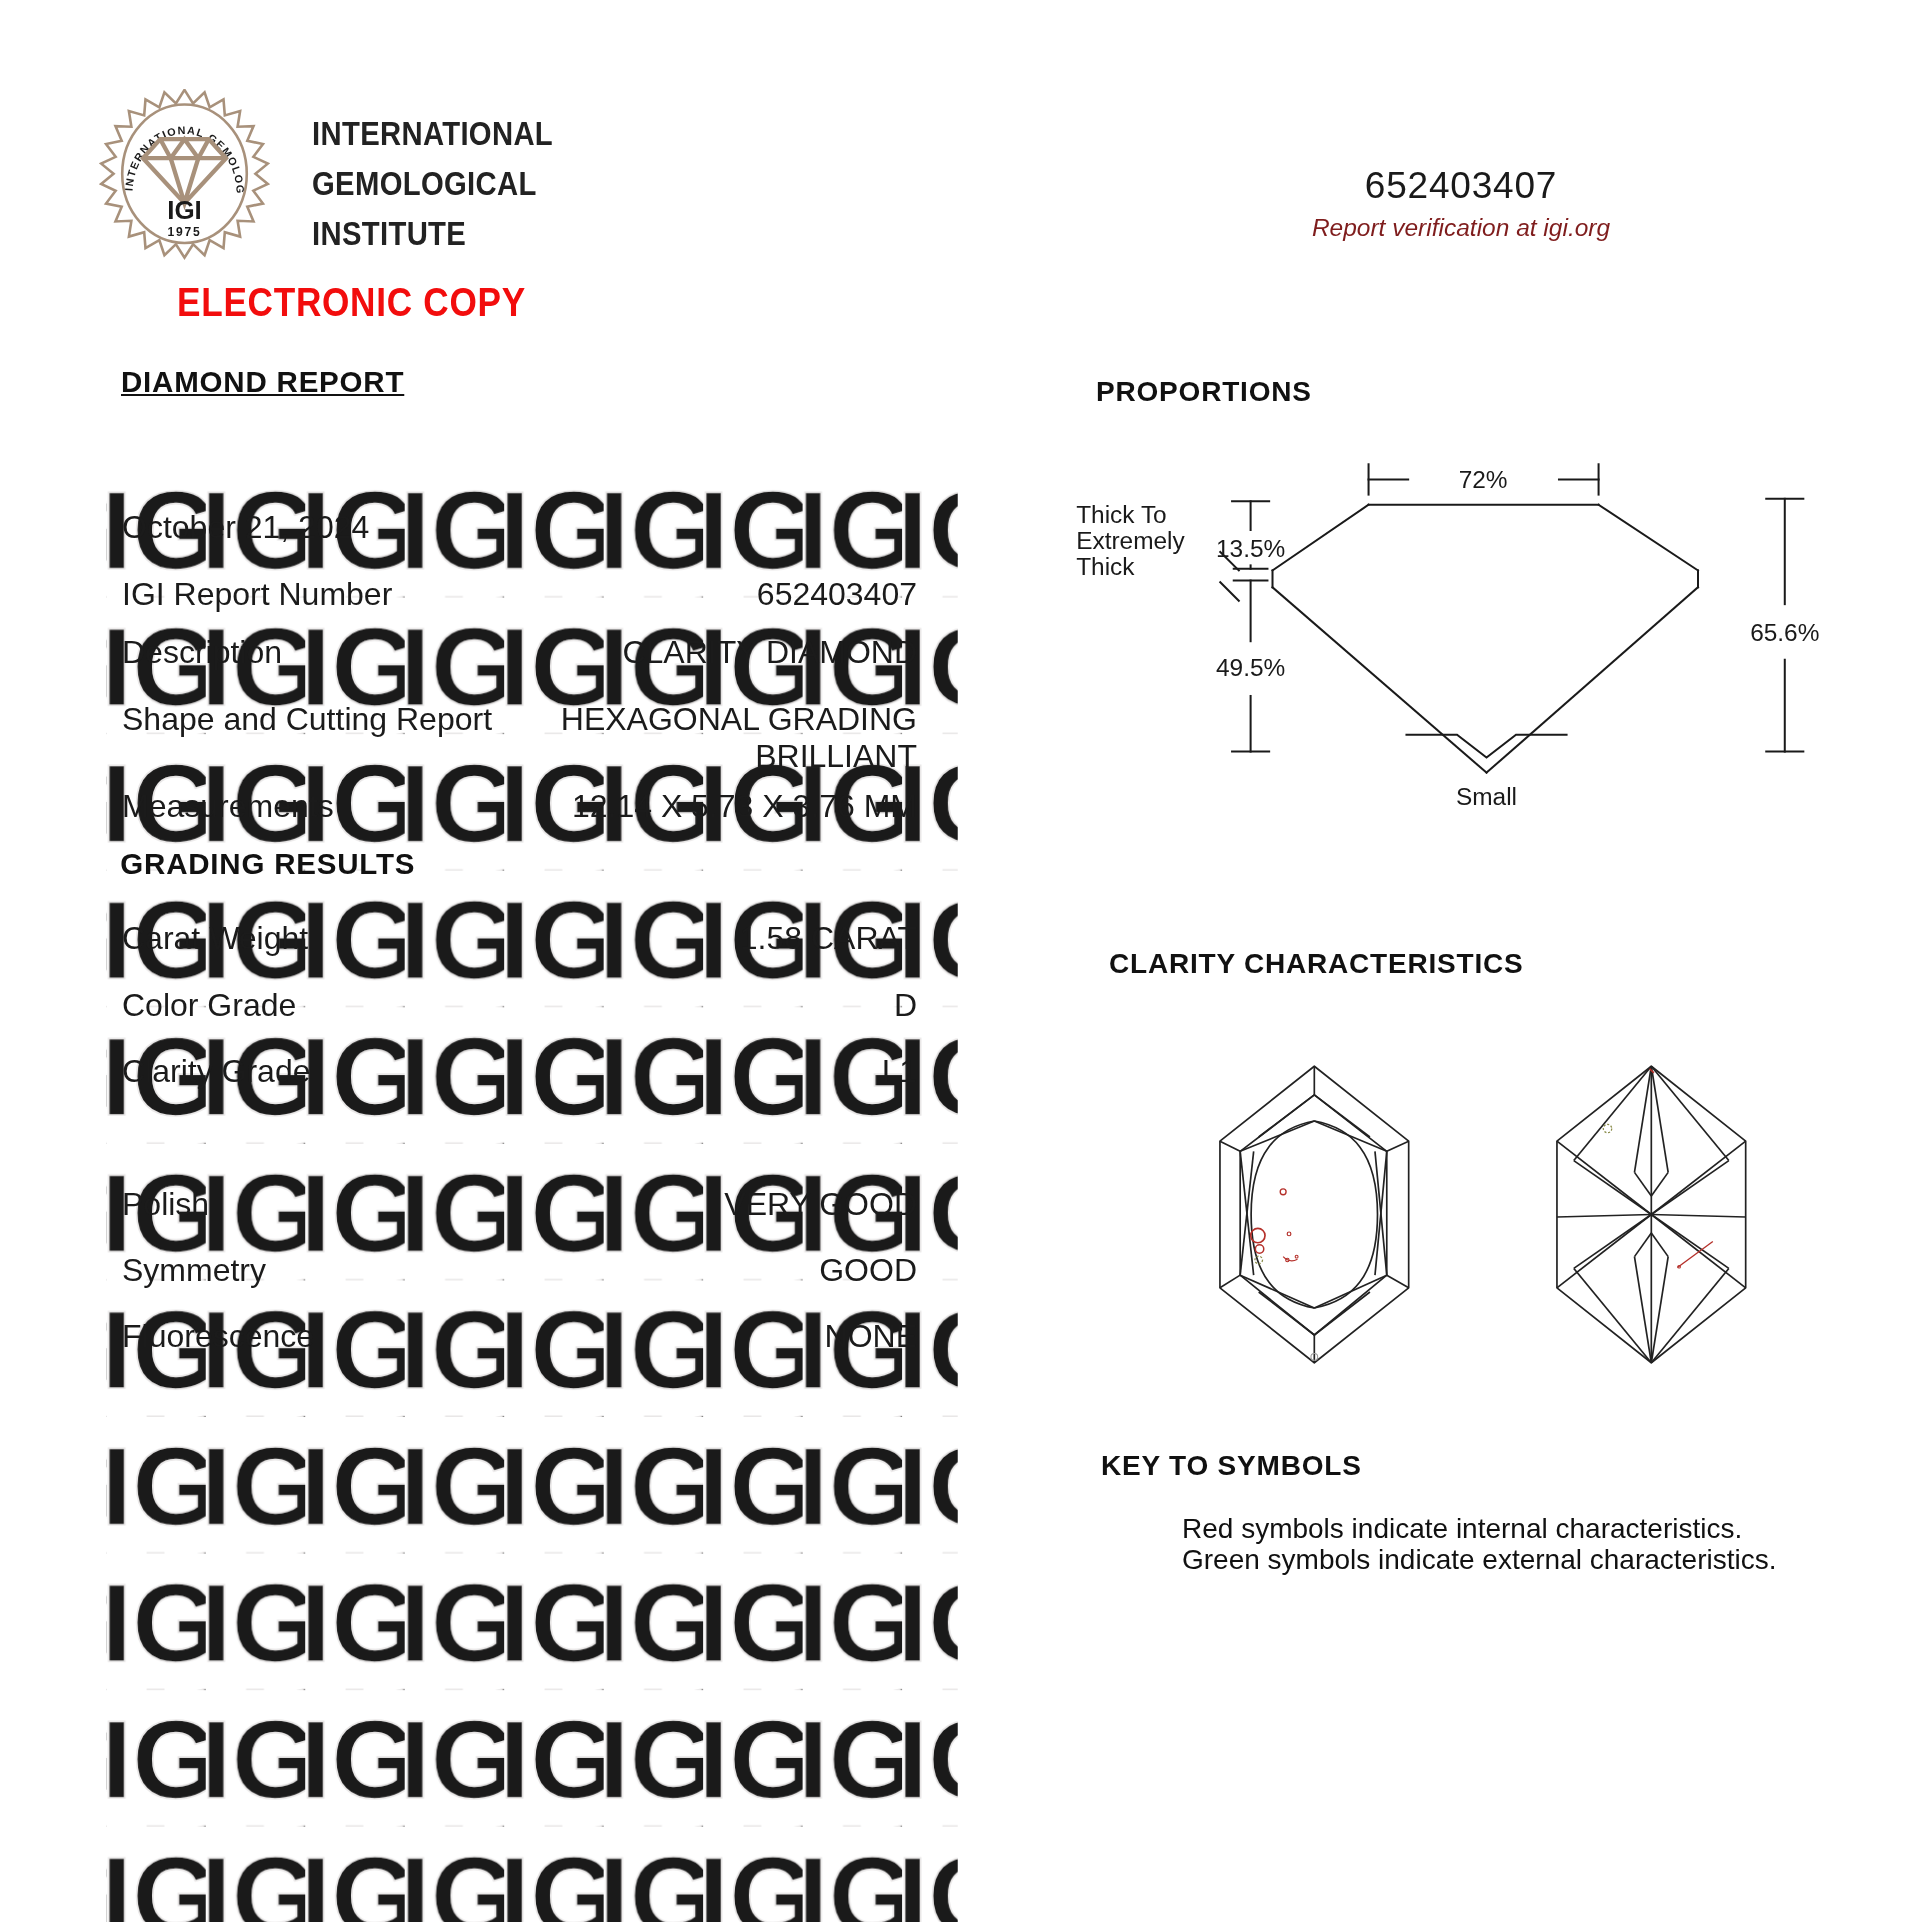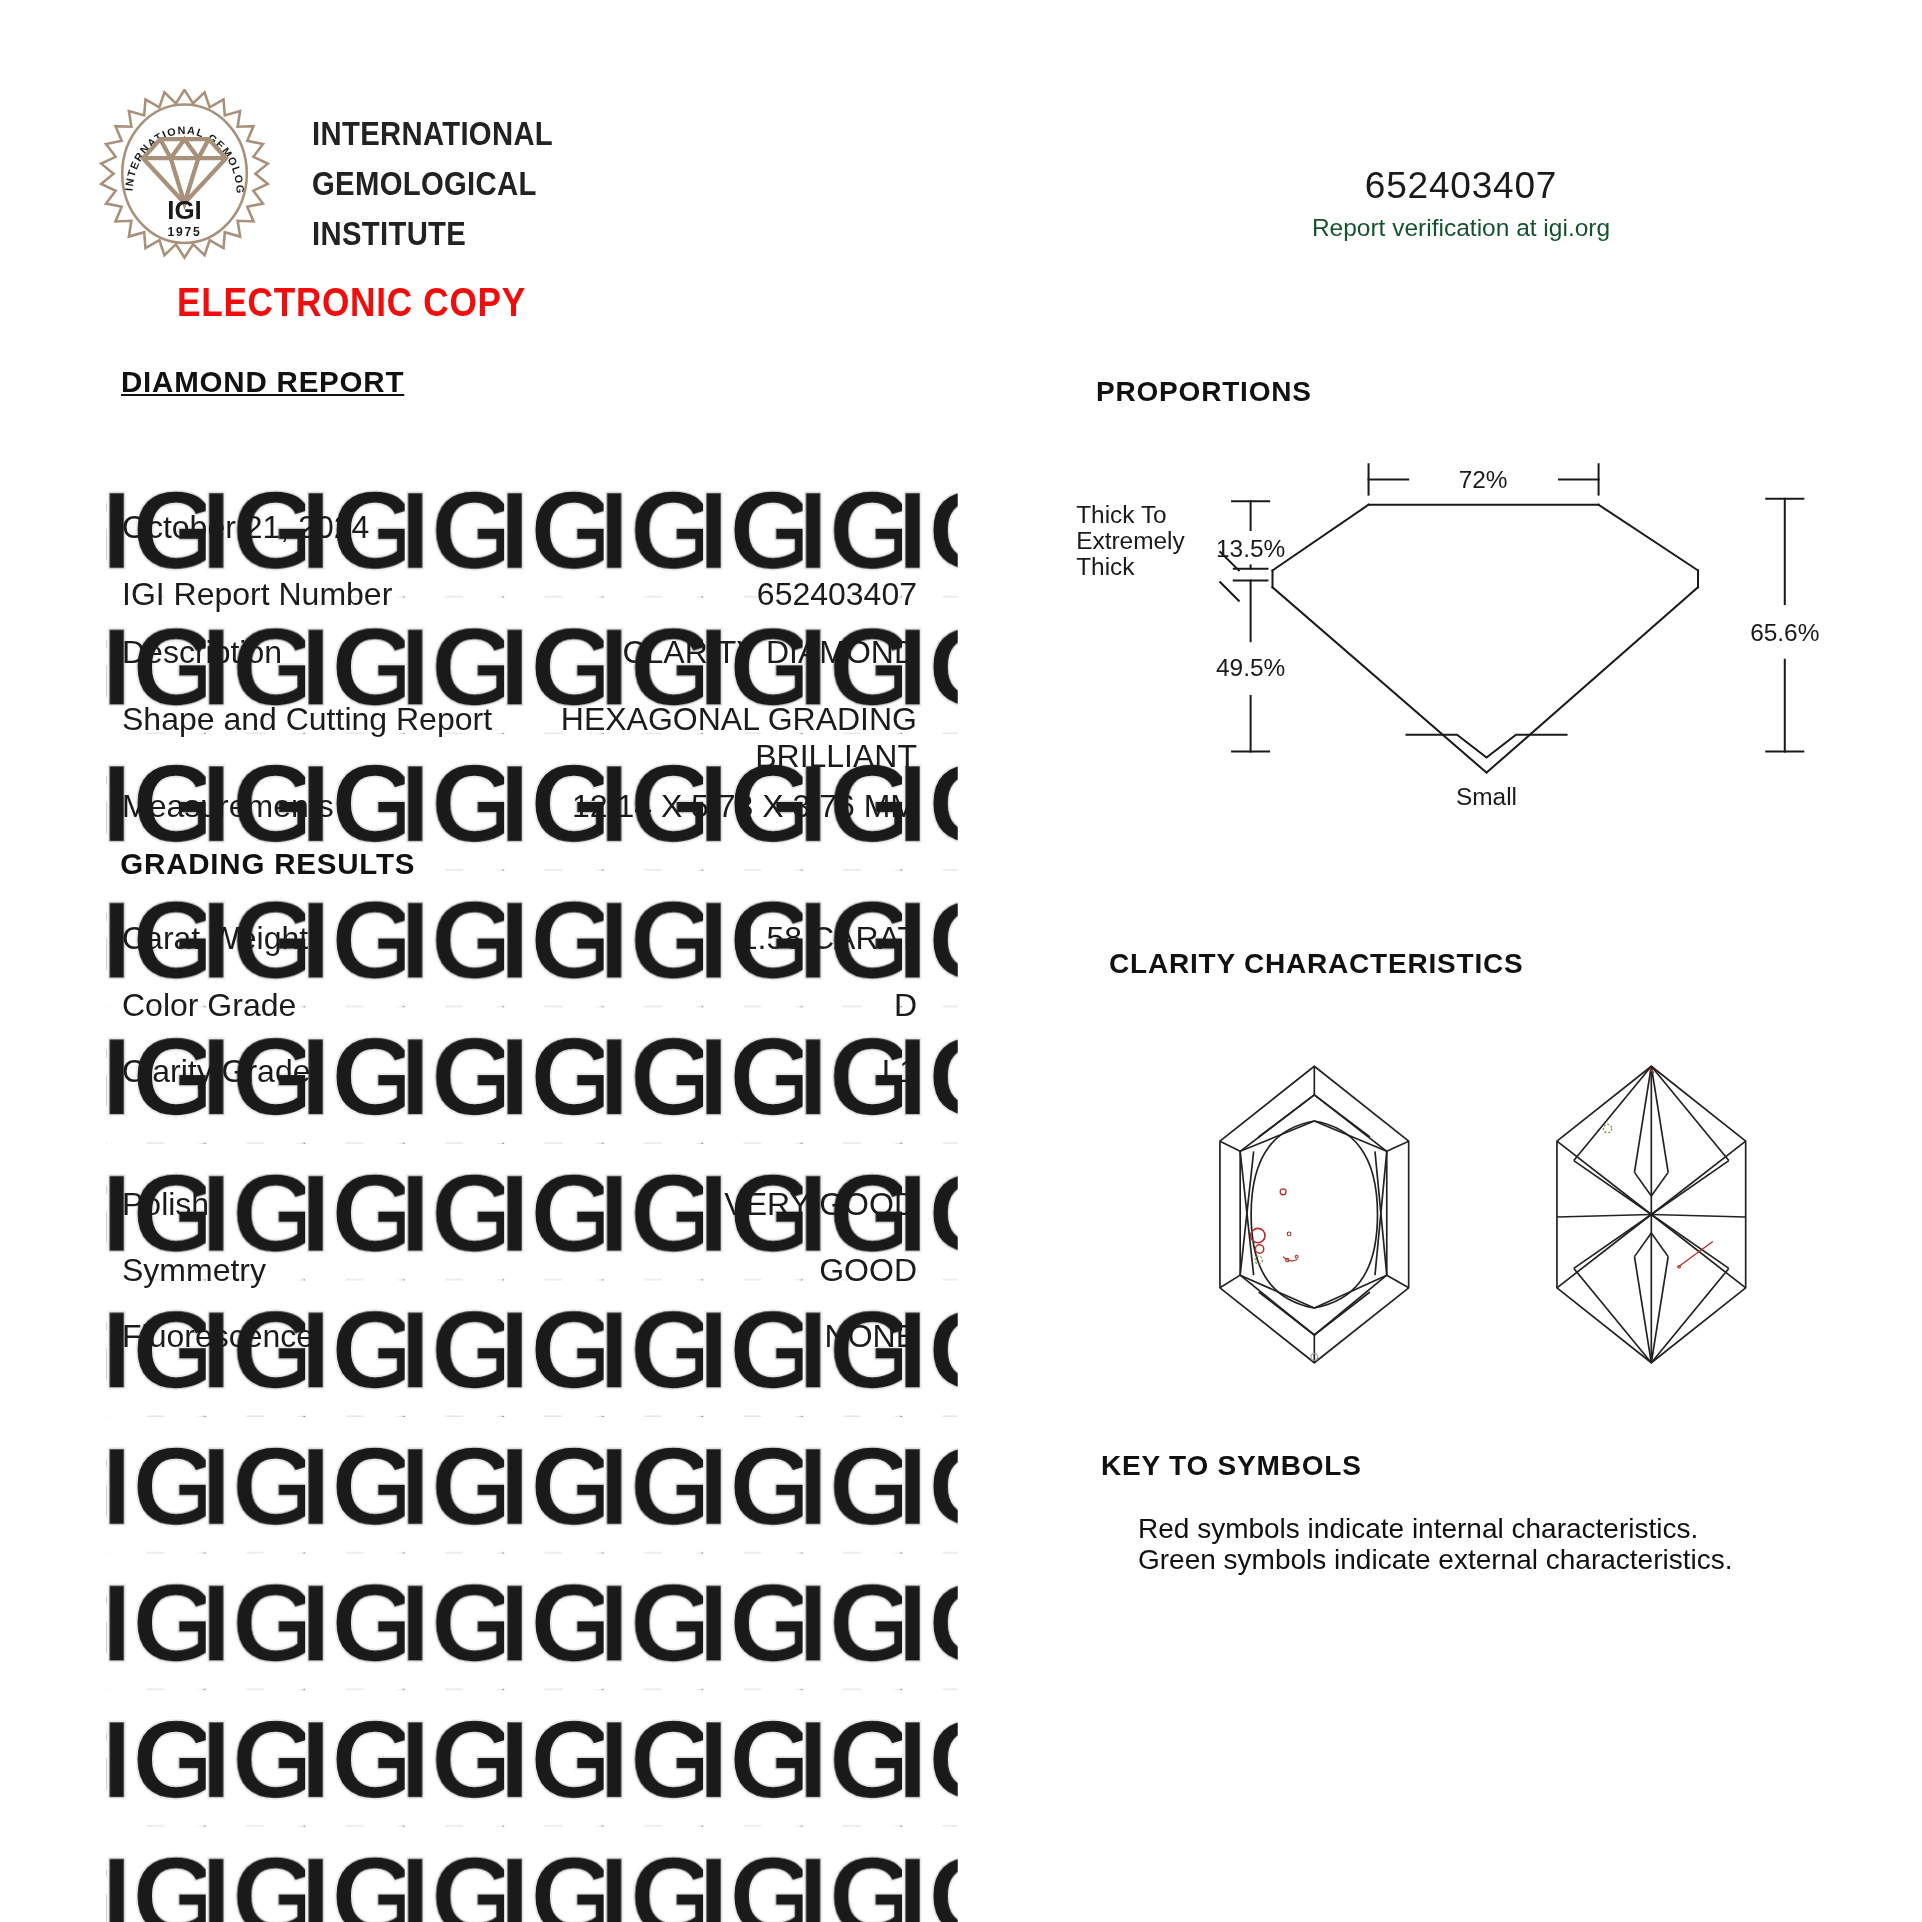--- a/index.html
+++ b/index.html
@@ -16,24 +16,24 @@
   .h-left{font-weight:bold;font-size:29.5px;letter-spacing:0.8px;color:#111;}
   .h-right{font-weight:bold;font-size:28px;letter-spacing:0.8px;color:#111;text-align:right;}
   
   .rowzone{left:122px;top:0;width:795px;height:1820px;}
   .row{position:absolute;left:0;width:795px;font-size:32px;}
   .row .lbl{position:absolute;left:0;top:0;white-space:nowrap;}
   .row .val{position:absolute;right:0;top:0;text-align:right;white-space:pre-line;}
   
   .verif{left:1208px;top:165px;width:506px;text-align:center;}
   .verif .num{font-size:37px;letter-spacing:0.8px;color:#1a1a1a;}
-  .verif .note{margin-top:6.7px;font-size:24.5px;color:#14532d;}
+  .verif .note{margin-top:6.7px;font-size:24.5px;color:#7f1d1d;font-style:italic;}
   svg{font-family:"Liberation Sans",sans-serif;}
   svg text{fill:#1a1a1a;}
-  .keyline{font-size:28px;line-height:31px;color:#111;}
+  .keyline{font-size:28px;line-height:31px;color:#111;margin-left:44px;}
 </style>
 </head>
 <body>
 
 <div id="page">
 
   <svg class="abs" style="left:106px;top:461px;" width="852" height="1461" viewBox="0 0 1010 1733">
     <defs>
       <pattern id="wm" patternUnits="userSpaceOnUse" width="118" height="162">
         <text x="-6" y="128" font-size="132" font-weight="bold" fill="#f2f1f1" stroke="#e9e7e7" stroke-width="2">IGI</text>

